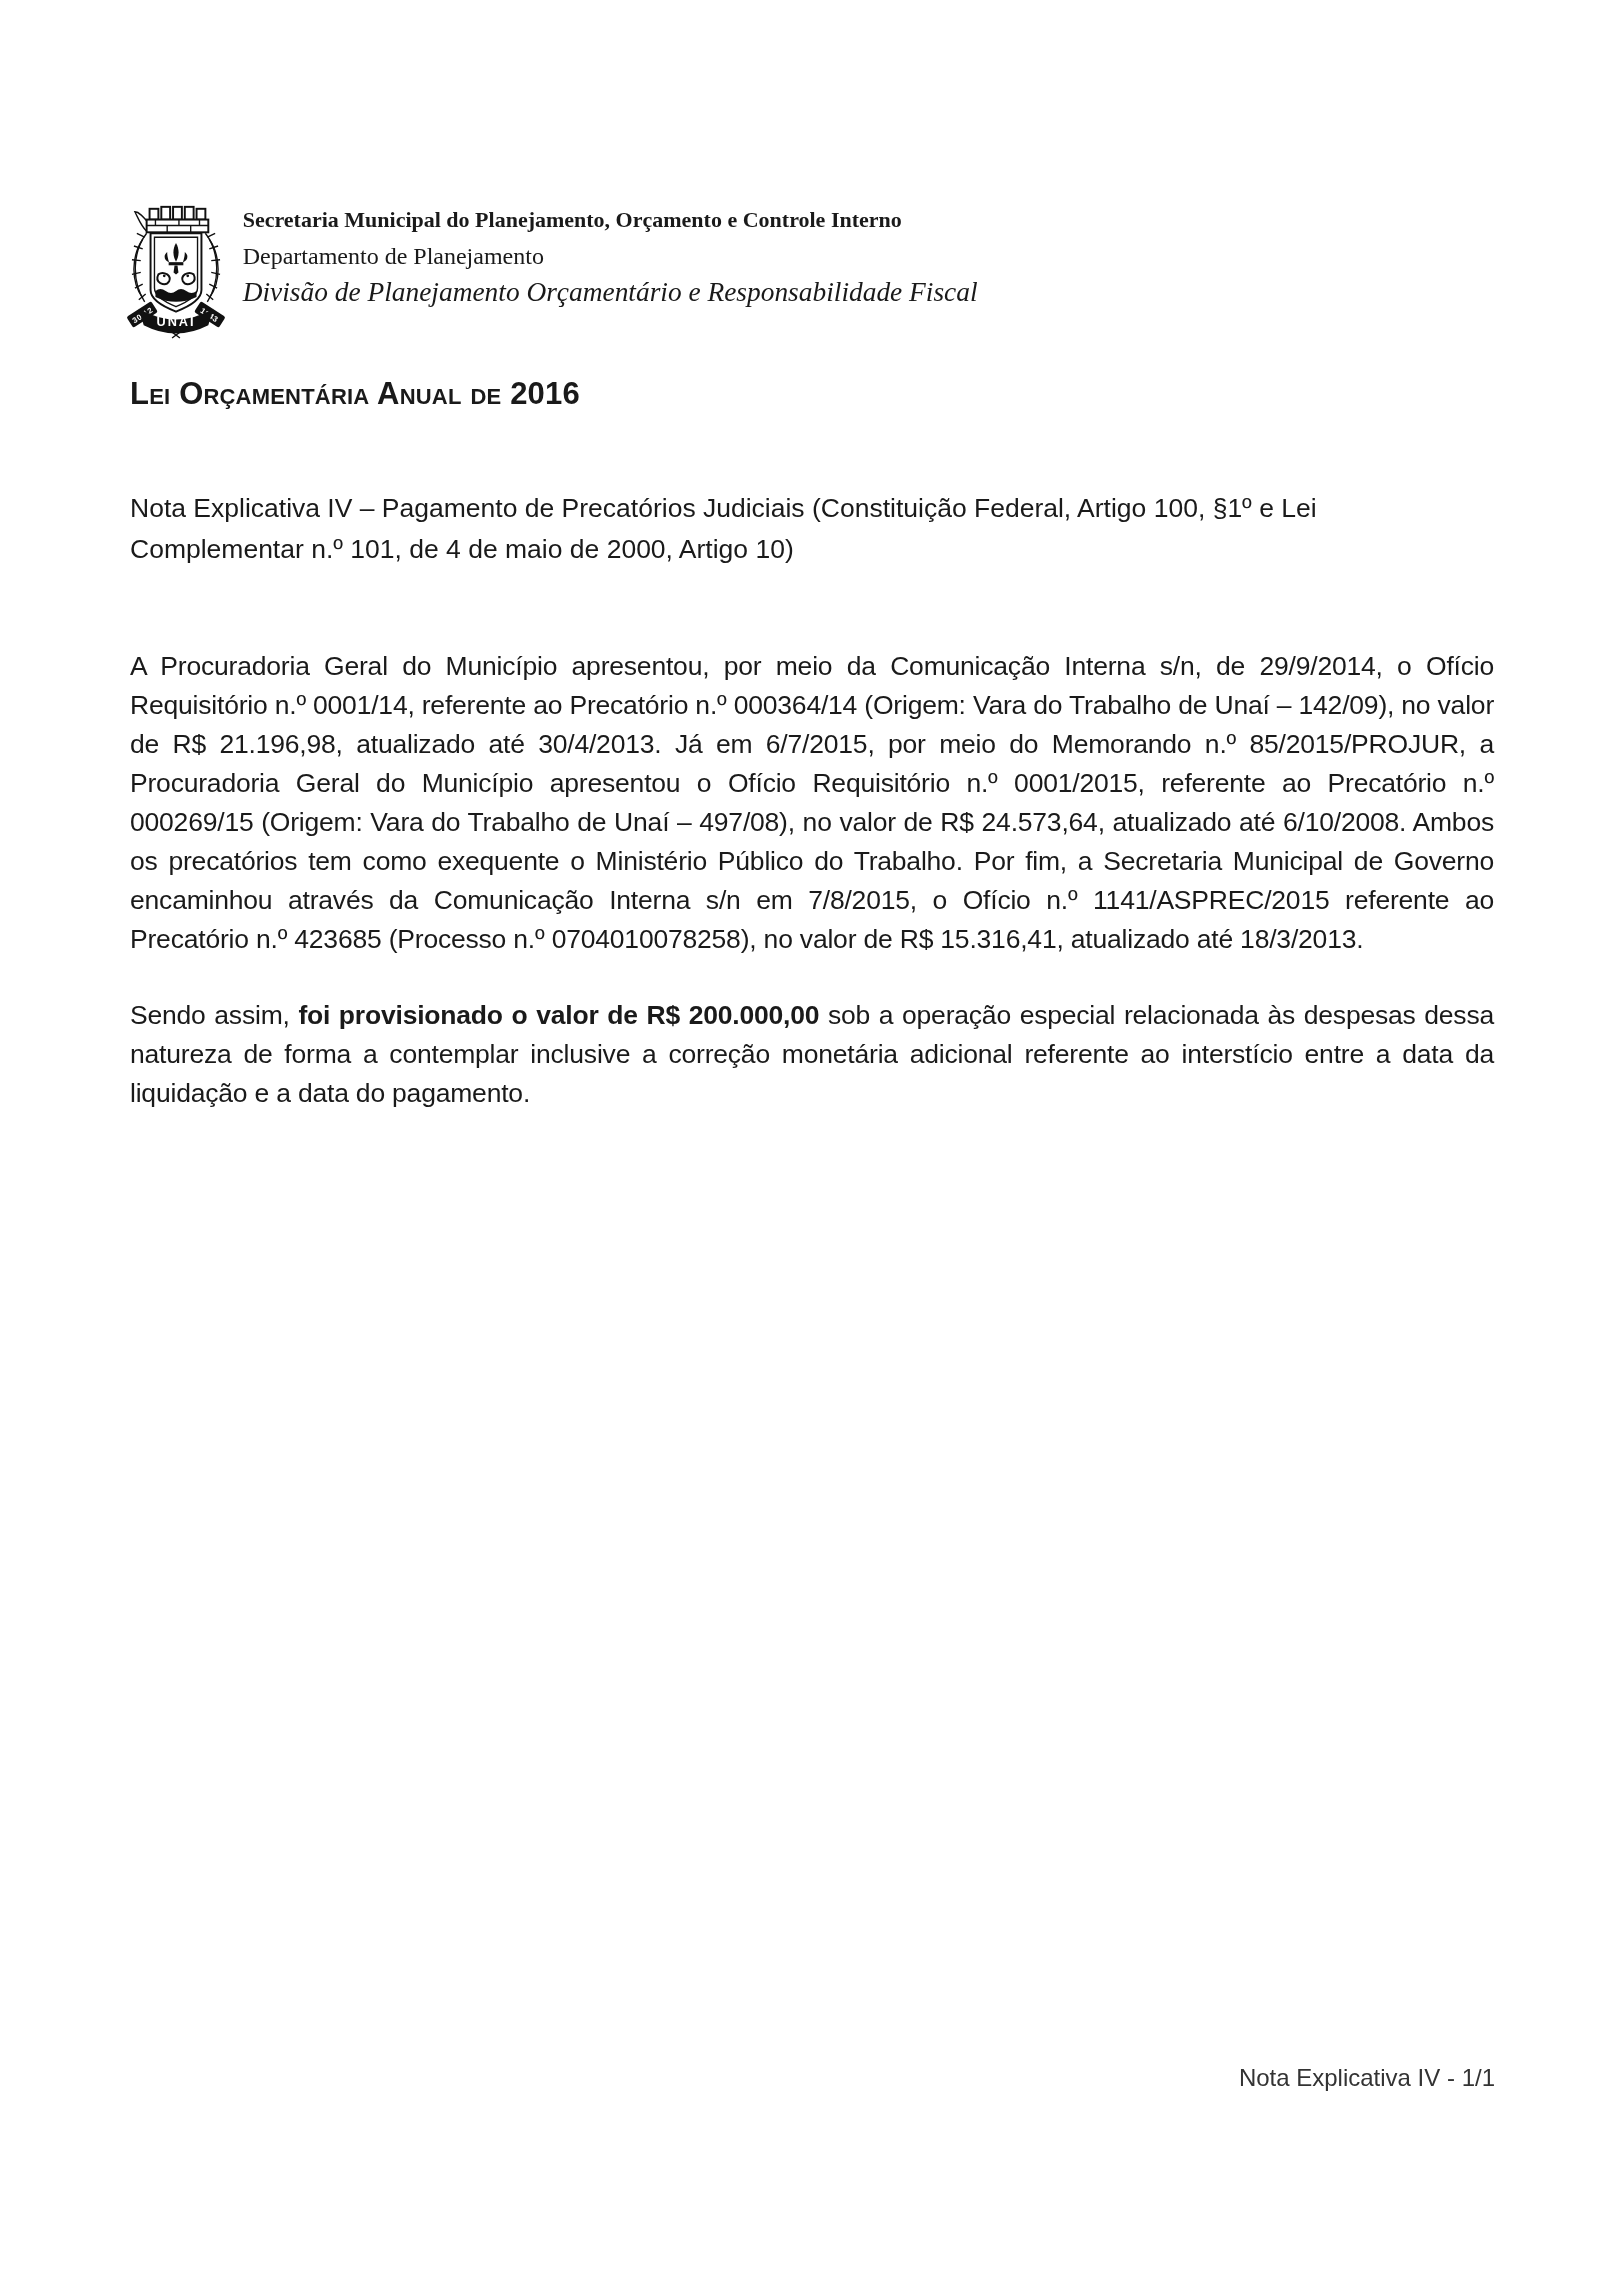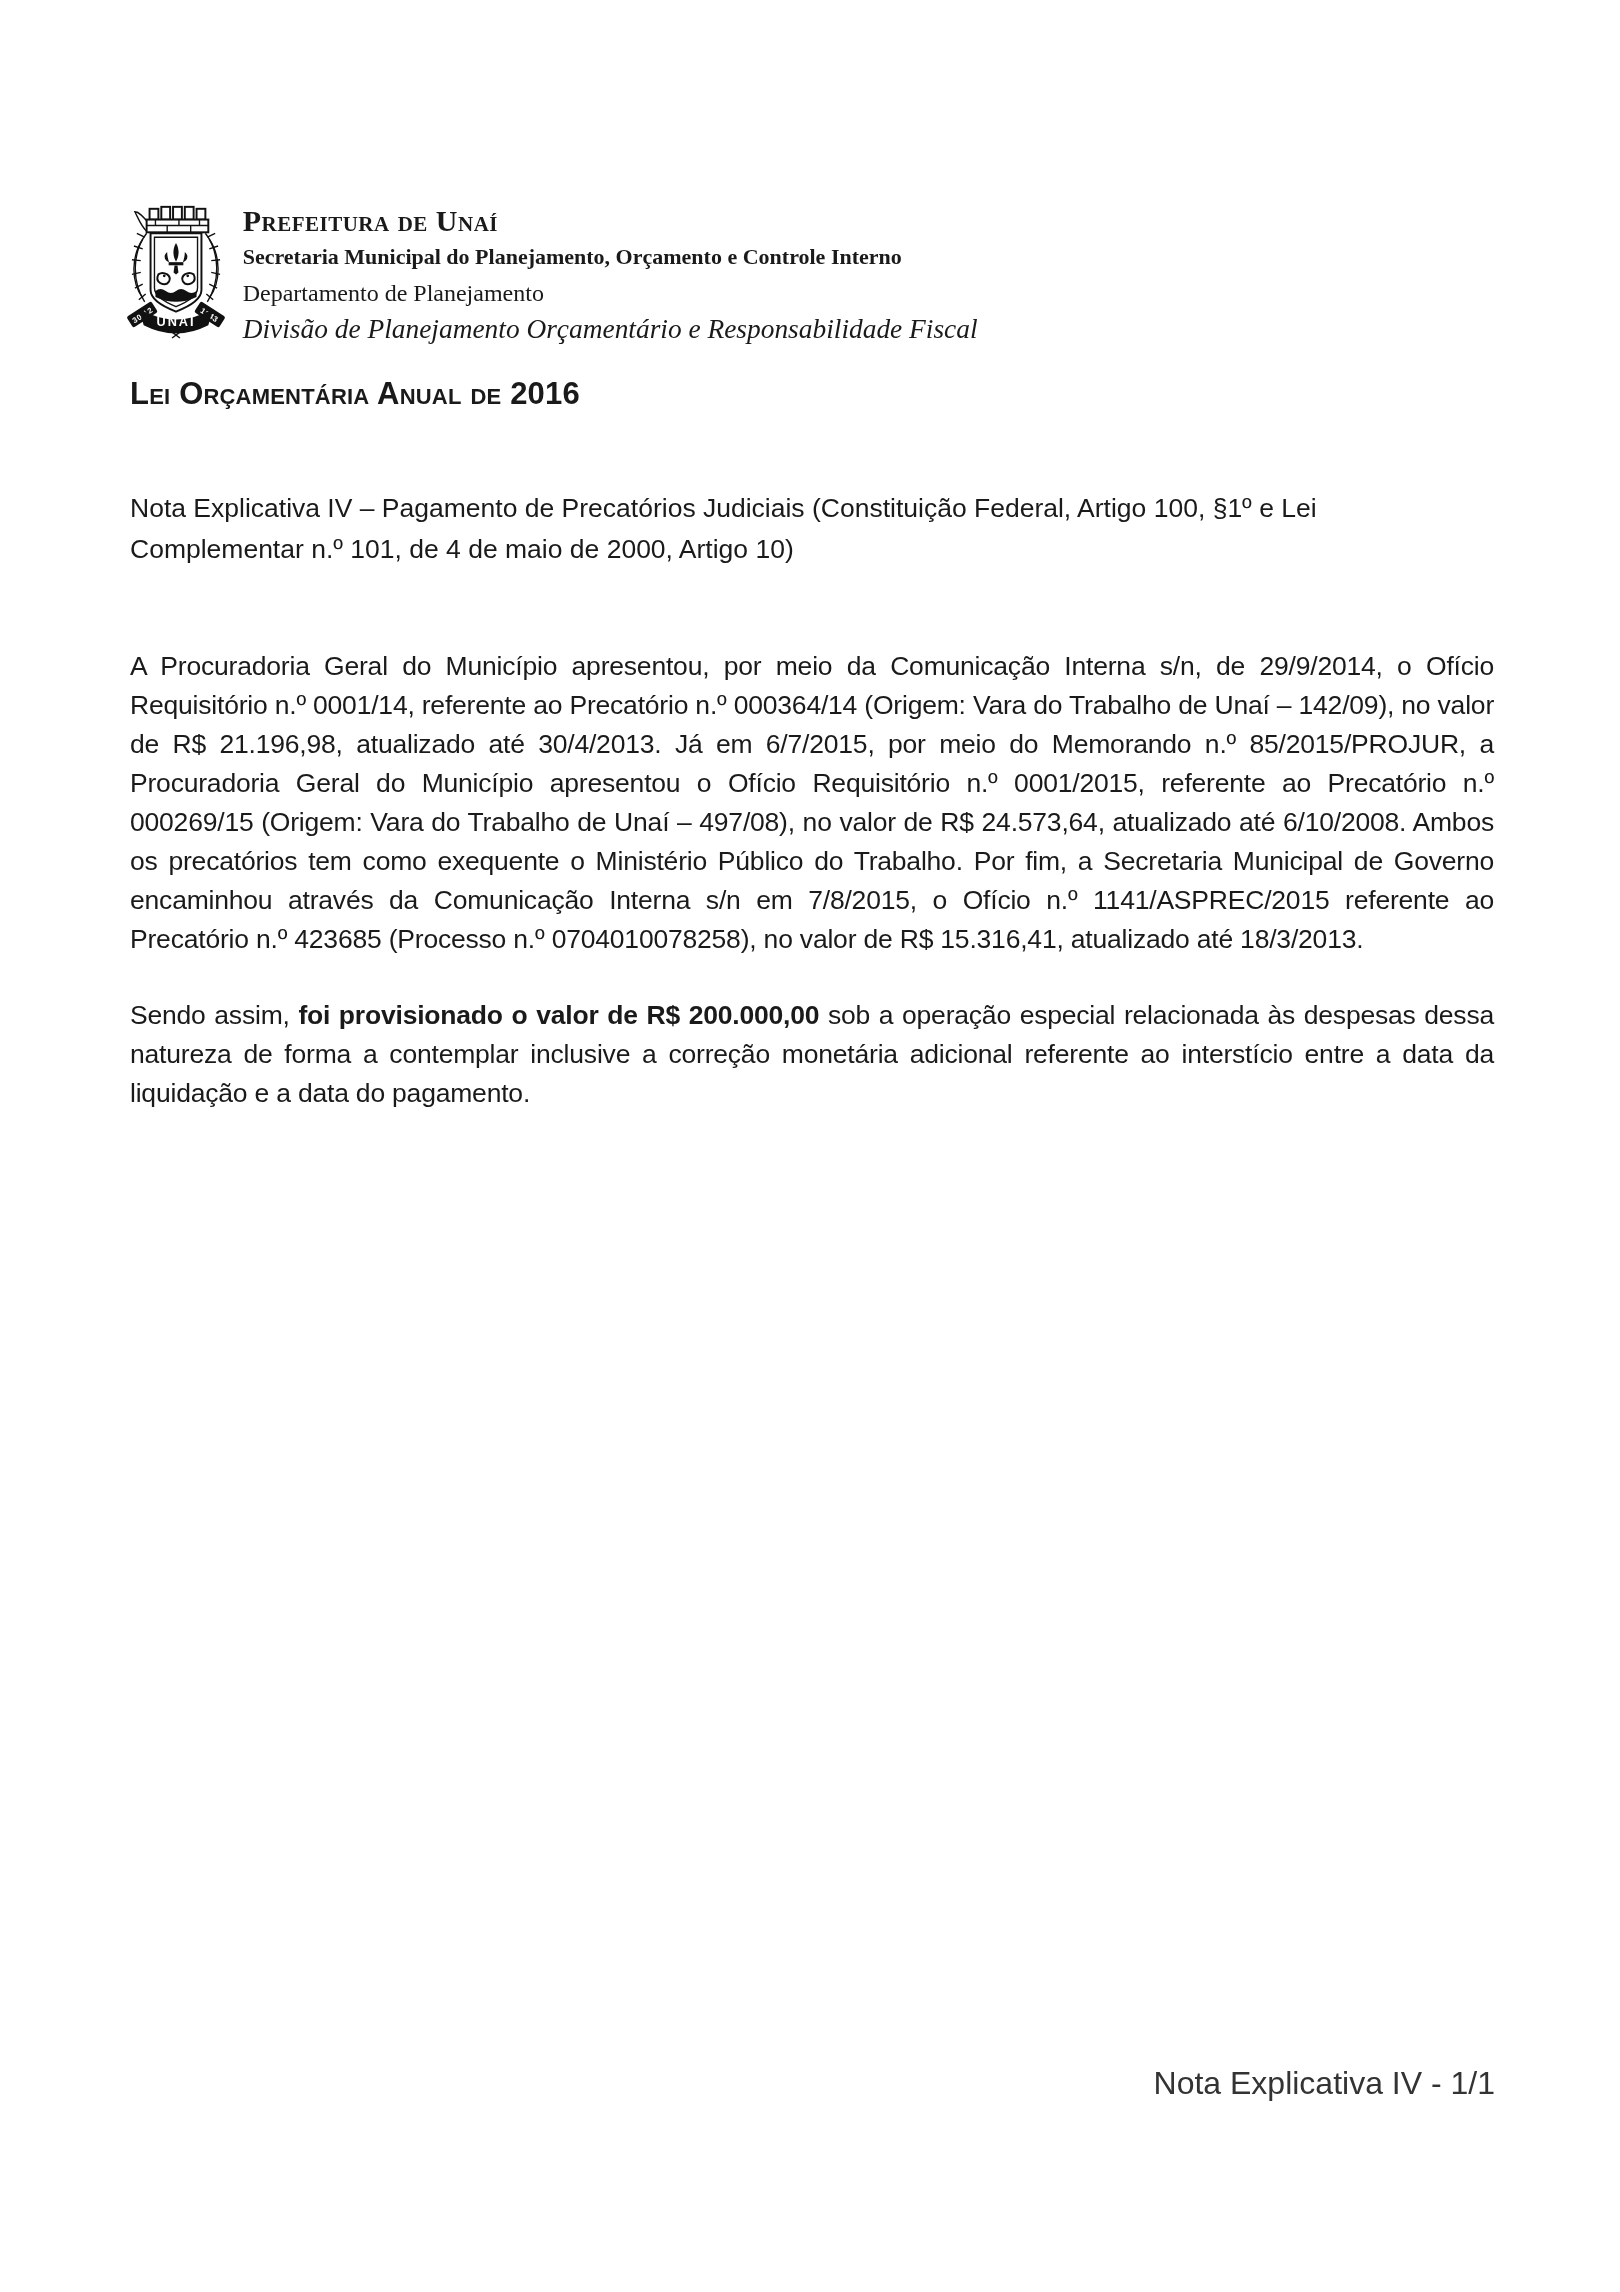--- a/index.html
+++ b/index.html
@@ -58,23 +58,22 @@
     margin:0;
     font-size:26.5px;line-height:39px;
     text-align:justify;
     letter-spacing:-0.2px;
   }
   .note-body p + p{margin-top:37px;}
   .bold-inline{font-weight:700;}
   
   .page-footer{
     position:absolute;right:125px;top:2061px;
-    font-size:32px;line-height:33px;
+    font-size:24px;line-height:33px;
     color:#333;
-    margin-top:6px;
   }
   
   .logo-box svg{display:block;width:106px;height:139px;}
   .coa-stroke{fill:#ffffff;stroke:#111;stroke-width:2;}
   .coa-thin{fill:none;stroke:#111;stroke-width:1.4;}
   .coa-black{fill:#111;stroke:none;}
   .ribbon-label{
     font-family:"Liberation Sans",sans-serif;
     fill:#ffffff;font-weight:700;
   }
@@ -141,21 +140,20 @@
             <text class="ribbon-label" x="89" y="120" font-size="8" text-anchor="middle" letter-spacing="0.5">1943</text>
           </g>
           <path class="coa-black" d="M16 111 q38 22 76 0 l-5 17 q-33 17 -66 0 Z"></path>
           <text class="ribbon-label" x="54" y="129" font-size="13" text-anchor="middle" letter-spacing="2">UNAÍ</text>
           <path class="coa-thin" d="M50 135 l8 6 M58 135 l-8 6" stroke-width="2"></path>
         </g>
       </svg>
     </div>
 
     <div class="hdr-text">
-      <div class="org-name">Prefeitura de Unaí</div>
       <div class="hdr-secretariat">Secretaria Municipal do Planejamento, Orçamento e Controle Interno</div>
       <div class="hdr-department">Departamento de Planejamento</div>
       <div class="hdr-division">Divisão de Planejamento Orçamentário e Responsabilidade Fiscal</div>
     </div>
   </div>
 
   <div class="title-block">
     <div class="law-title">Lei Orçamentária Anual de 2016</div>
   </div>
 

